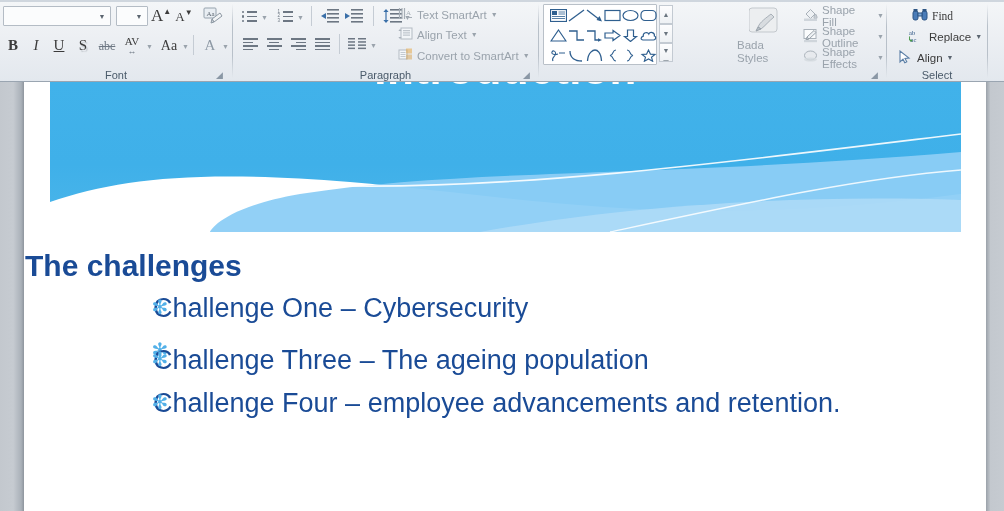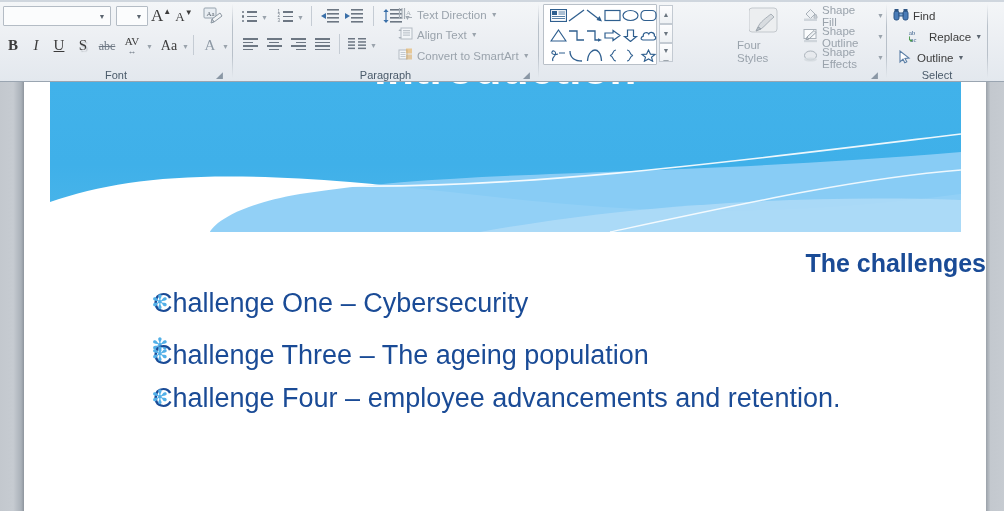--- a/index.html
+++ b/index.html
@@ -120,22 +120,22 @@
   #slide-title {
     position:absolute; left:0; top:-38px; width:911px;
     text-align:center; color:#ffffff; font-weight:bold;
     font-size:44px; letter-spacing:0.5px;
     font-family:"Liberation Sans", sans-serif;
   }
 
   
   #slide-body { position:absolute; left:0; top:150px; width:961px; }
   #body-heading {
-    text-align:right; font-weight:bold; color:#1a4b96;
-    font-size:25px; margin-top:17px;
+    text-align:left; font-weight:bold; color:#1a4b96;
+    font-size:30px; margin-top:17px;
     font-family:"Liberation Sans", sans-serif;
   }
   .bullet-row {
     position:relative; display:flex; align-items:flex-start;
     margin:9px 0 0 0; padding-left:128px;
   }
   .bullet-mark {
     position:absolute; left:126px; top:5px; width:18px; text-align:center;
     color:#52b0e8; font-size:20px; line-height:20px;
     font-family:"Liberation Sans", sans-serif;
@@ -347,21 +347,21 @@
         <svg width="15" height="15" viewBox="0 0 15 15">
           <g stroke="#a6aeb6" stroke-width="1.2">
               <line x1="1.5" y1="2" x2="1.5" y2="13"></line>
               <line x1="4" y1="2" x2="4" y2="13"></line>
               <line x1="6.5" y1="2" x2="6.5" y2="13"></line>
             </g>
           <text x="8" y="9" font-size="7" fill="#a6aeb6" font-family="serif">A</text>
           <line x1="8" y1="11.5" x2="14" y2="11.5" stroke="#a6aeb6" stroke-width="1"></line>
         </svg>
       </span>
-      <span>Text Direction</span>
+      <span>Text SmartArt</span>
       <span class="caret">▼</span>
     </div>
 
     <div class="lbl-btn" style="left:163px;top:23px;">
       <span>
         <svg width="15" height="15" viewBox="0 0 15 15">
           <rect x="3" y="2" width="11" height="11" fill="#f2f5f8" stroke="#b3bbc3"></rect>
           <g fill="#b3bbc3">
               <rect x="5" y="4.2" width="7" height="1"></rect>
               <rect x="5" y="6.4" width="7" height="1"></rect>
@@ -515,21 +515,21 @@
 
 
     <div style="position:absolute;left:198px;top:2px;width:56px;height:60px;display:flex;flex-direction:column;align-items:center;">
       <span style="margin-top:1px;">
         <svg width="32" height="30" viewBox="0 0 32 30">
           <path d="M3 3 h22 a3 3 0 0 1 3 3 v18 a3 3 0 0 1 -3 3 h-22 a3 3 0 0 1 -3 -3 v-18 a3 3 0 0 1 3 -3 z" fill="#eceef0" stroke="#c3c8cd"></path>
           <path d="M9 22 C11 17 17 13 22 9 L25 12 C20 16 16 21 12 24 Z" fill="#d8dce0" stroke="#a8b0b8"></path>
           <path d="M9 22 L12 24 L7 26 Z" fill="#b9c0c7" stroke="#98a1a9"></path>
         </svg>
       </span>
-      <span style="font-size:11.5px;color:#9aa3ac;font-family:'Liberation Sans',sans-serif;line-height:13px;">Four Styles</span>
+      <span style="font-size:11.5px;color:#9aa3ac;font-family:'Liberation Sans',sans-serif;line-height:13px;">Bada Styles</span>
     </div>
 
     <div class="lbl-btn" style="left:262px;top:4px;">
       <span>
         <svg width="15" height="15" viewBox="0 0 15 15">
           <path d="M3 7 L7.5 2.5 L12 7 L7.5 11.5 Z" fill="#eef1f4" stroke="#aab2ba"></path>
           <path d="M12.5 7 C14.5 9.5 14.5 12 12.5 12 C10.5 12 10.5 9.5 12.5 7 Z" fill="#c8ced4" stroke="#aab2ba"></path>
           <rect x="1" y="11.5" width="13" height="2.5" fill="#cfd5db"></rect>
         </svg>
       </span>
@@ -561,21 +561,21 @@
       <span class="caret">▼</span>
     </div>
 
     <div class="dlg" style="left:330px;"></div>
   </div>
 
   <div class="grp-sep" style="left:886px;"></div>
 
   <div class="grp" style="left:887px;width:100px;">
 
-    <div class="lbl-btn" style="left:4px;top:4px;color:#3b3b3b;">
+    <div class="lbl-btn" style="left:23px;top:4px;color:#3b3b3b;font-family:Liberation Serif, serif;">
       <span>
         <svg width="16" height="14" viewBox="0 0 16 14">
           <rect x="1" y="3" width="5" height="9" rx="2" fill="#4a7cb8" stroke="#2d5584"></rect>
           <rect x="10" y="3" width="5" height="9" rx="2" fill="#4a7cb8" stroke="#2d5584"></rect>
           <rect x="6" y="5" width="4" height="3" fill="#7fa8d4" stroke="#2d5584"></rect>
           <rect x="1.5" y="1" width="4" height="2.5" fill="#2d5584"></rect>
           <rect x="10.5" y="1" width="4" height="2.5" fill="#2d5584"></rect>
         </svg>
       </span>
       <span>Find</span>
@@ -593,21 +593,21 @@
       <span>Replace</span>
       <span class="caret dark">▼</span>
     </div>
 
     <div class="lbl-btn" style="left:8px;top:46px;color:#3b3b3b;">
       <span>
         <svg width="16" height="14" viewBox="0 0 16 14">
           <path d="M3 1 L3 12 L6 9.2 L7.8 12.8 L9.8 11.8 L8 8.4 L12 8 Z" fill="#ffffff" stroke="#5b7fa6" stroke-width="1.1"></path>
         </svg>
       </span>
-      <span>Outline</span>
+      <span>Align</span>
       <span class="caret dark">▼</span>
     </div>
 
     <div class="grp-label" style="left:0;width:100px;">Select</div>
   </div>
 
   <div class="grp-sep" style="left:987px;"></div>
 </div>
 
 <div id="workspace">

